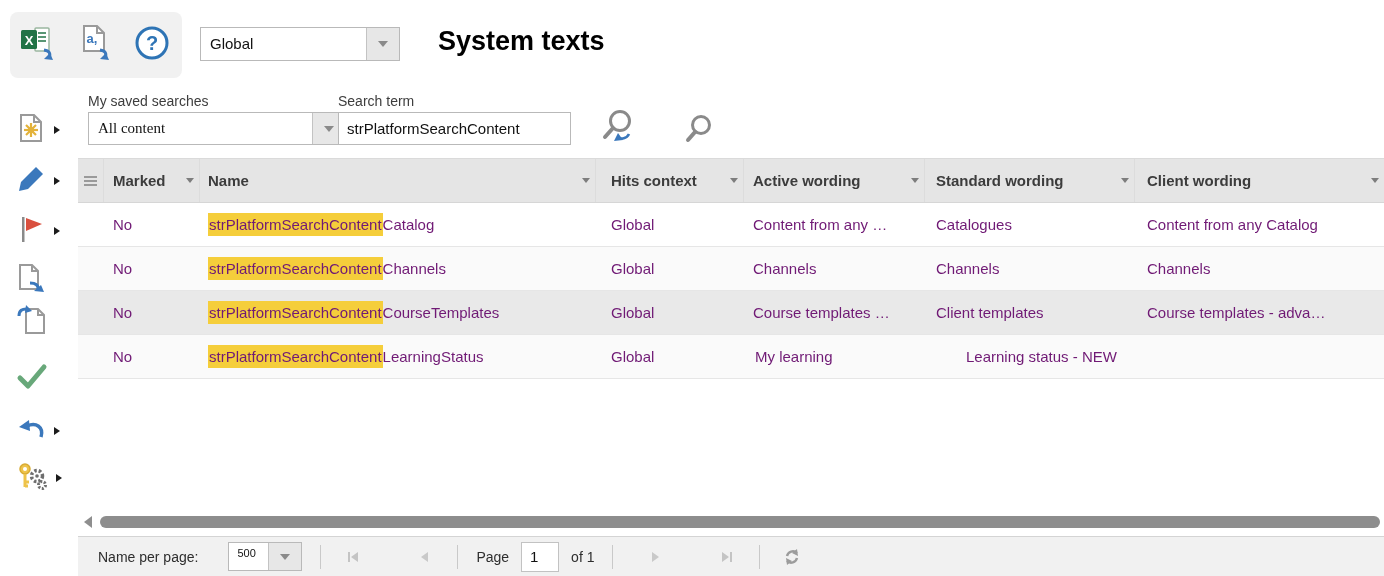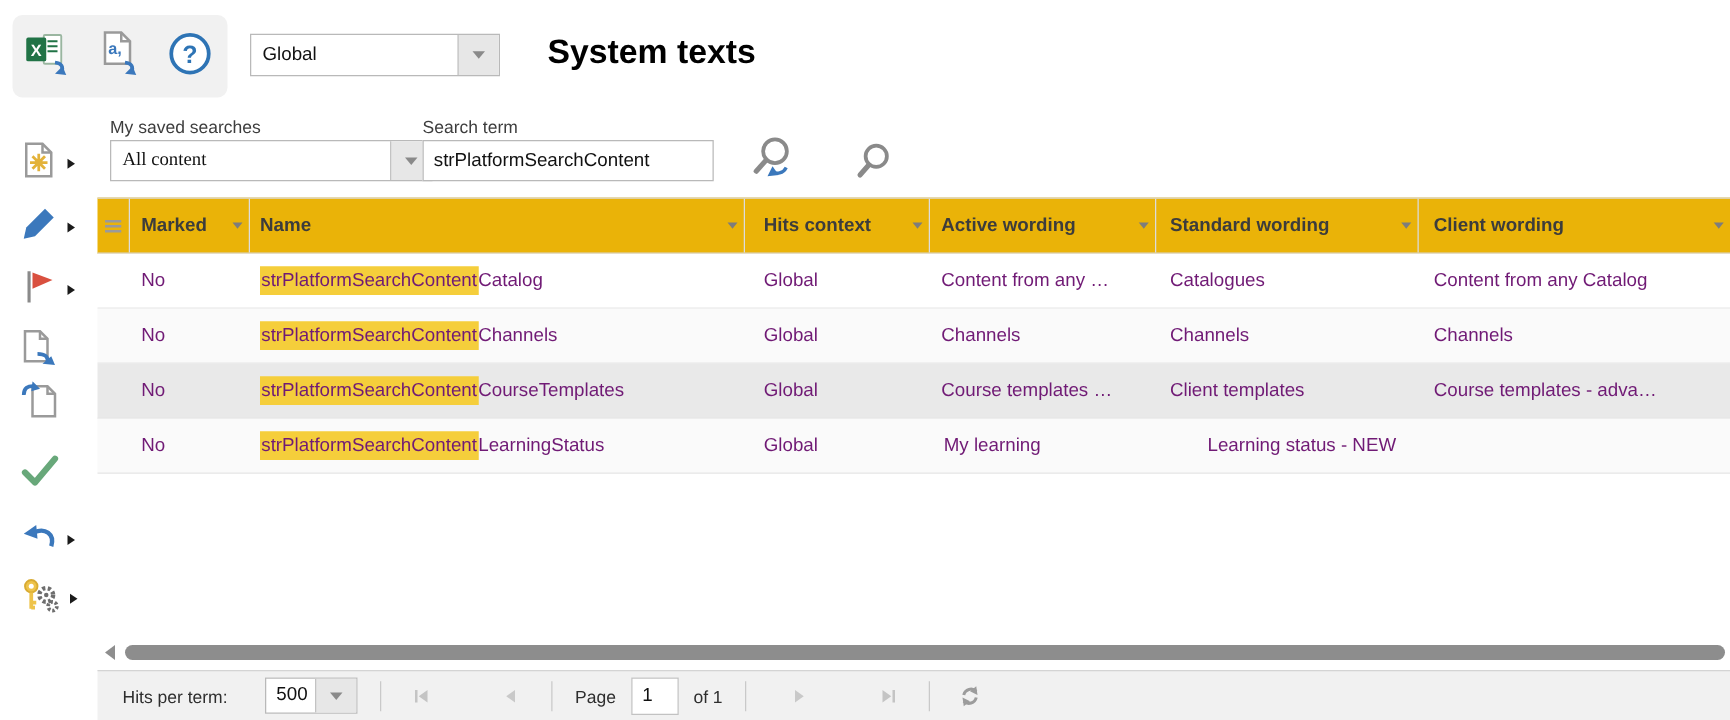--- a/index.html
+++ b/index.html
@@ -33,21 +33,21 @@
   .saved-dd { position: absolute; left: 10px; top: 22px; width: 258px; height: 33px; font-family: Liberation Serif, serif; }
   .term-input {
     position: absolute; left: 260px; top: 22px; width: 233px; height: 33px;
     border: 1px solid #b9b9b9; font-family: "Liberation Sans", sans-serif;
     font-size: 15px; padding: 0 8px; color: #111;
   }
   .search-btn { position: absolute; cursor: pointer; display: flex; align-items: center; justify-content: center; }
   
   .thead {
     position: absolute; left: 0; top: 68px; width: 1306px; height: 45px;
-    display: flex; border-top: 1px solid #dadada; border-bottom: 1px solid #d6d6d6; background: #eab308;
+    display: flex; border-top: 1px solid #dadada; border-bottom: 1px solid #d6d6d6; background: #e5e5e5;
   }
   .th { position: relative; display: flex; align-items: center; border-right: 1px solid #dcdcdc;
         font-size: 15px; font-weight: 700; color: #3c3c3c; white-space: nowrap; overflow: hidden; }
   .th .filter-caret { position: absolute; right: 5px; top: 50%; margin-top: -3px;
         width: 0; height: 0; border-left: 4px solid transparent; border-right: 4px solid transparent; border-top: 5px solid #7d7d7d; }
   .c-menu { width: 26px; justify-content: center; }
   .c-marked { width: 96px; padding-left: 9px; }
   .c-name { width: 396px; padding-left: 8px; }
   .c-context { width: 148px; padding-left: 15px; }
   .c-active { width: 181px; padding-left: 9px; }
@@ -63,21 +63,21 @@
   .hl { background: #f5ce3b; padding: 3px 1px; }
   
   .hscroll { position: absolute; left: 6px; top: 424px; width: 1296px; height: 16px; display: flex; align-items: center; }
   .hscroll-left { width: 0; height: 0; border-top: 6px solid transparent; border-bottom: 6px solid transparent;
                   border-right: 8px solid #8e8e8e; cursor: pointer; }
   .hscroll-thumb { flex: 1; height: 12px; background: #8d8d8d; border-radius: 6px; margin-left: 8px; cursor: grab; }
   
   .pagebar { position: absolute; left: 0; top: 446px; width: 1306px; height: 40px; background: #f1f1f1;
              border-top: 1px solid #d4d4d4; display: flex; align-items: center; padding-left: 20px; font-size: 14px; color: #2e2e2e; }
   .hits-dd { width: 74px; height: 29px; margin-left: 30px; }
-  .hits-dd .val { font-size: 15px; padding: 4px 8px; }
+  .hits-dd .val { font-size: 11px; padding: 4px 8px; }
   .pb-sep { width: 1px; height: 24px; background: #c9c9c9; margin: 0 18px; }
   .pb-btn { width: 28px; height: 28px; display: flex; align-items: center; justify-content: center; cursor: pointer; }
   .page-input { width: 38px; height: 30px; border: 1px solid #c2c2c2; background: #fff; font-family: "Liberation Sans", sans-serif;
                 font-size: 15px; padding: 0 8px; color: #111; margin: 0 12px; } .gap44 { width: 44px; } .gap10 { width: 10px; }
 </style>
 </head>
 <body>
 
 <div class="app">
 
@@ -339,21 +339,21 @@
       <div class="td c-standard">My learning</div>
       <div class="td c-client">Learning status - NEW</div>
     </div>
 
     <div class="hscroll">
       <span class="hscroll-left"></span>
       <span class="hscroll-thumb"></span>
     </div>
 
     <div class="pagebar">
-      <span>Hits per term:</span>
+      <span>Name per page:</span>
       <div class="dropdown hits-dd">
         <span class="val">500</span>
         <span class="btn">
             <span class="caret-down"></span>
           </span>
       </div>
       <span class="pb-sep"></span>
       <span class="pb-btn">
         <svg width="16" height="16" viewBox="0 0 16 16">
           <rect x="3" y="3" width="2" height="10" fill="#c4c4c4"></rect>

